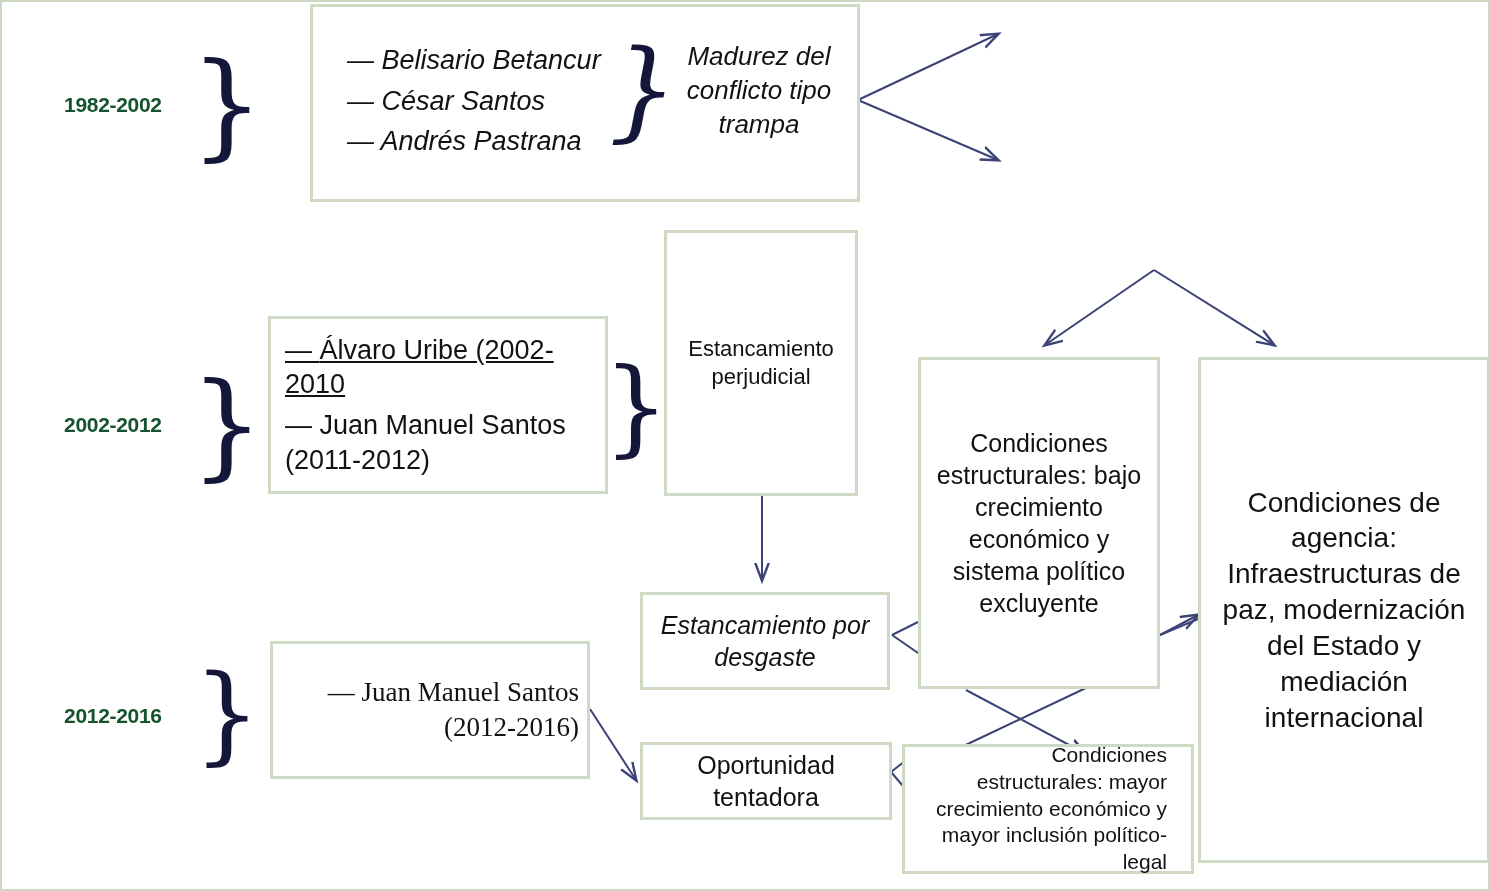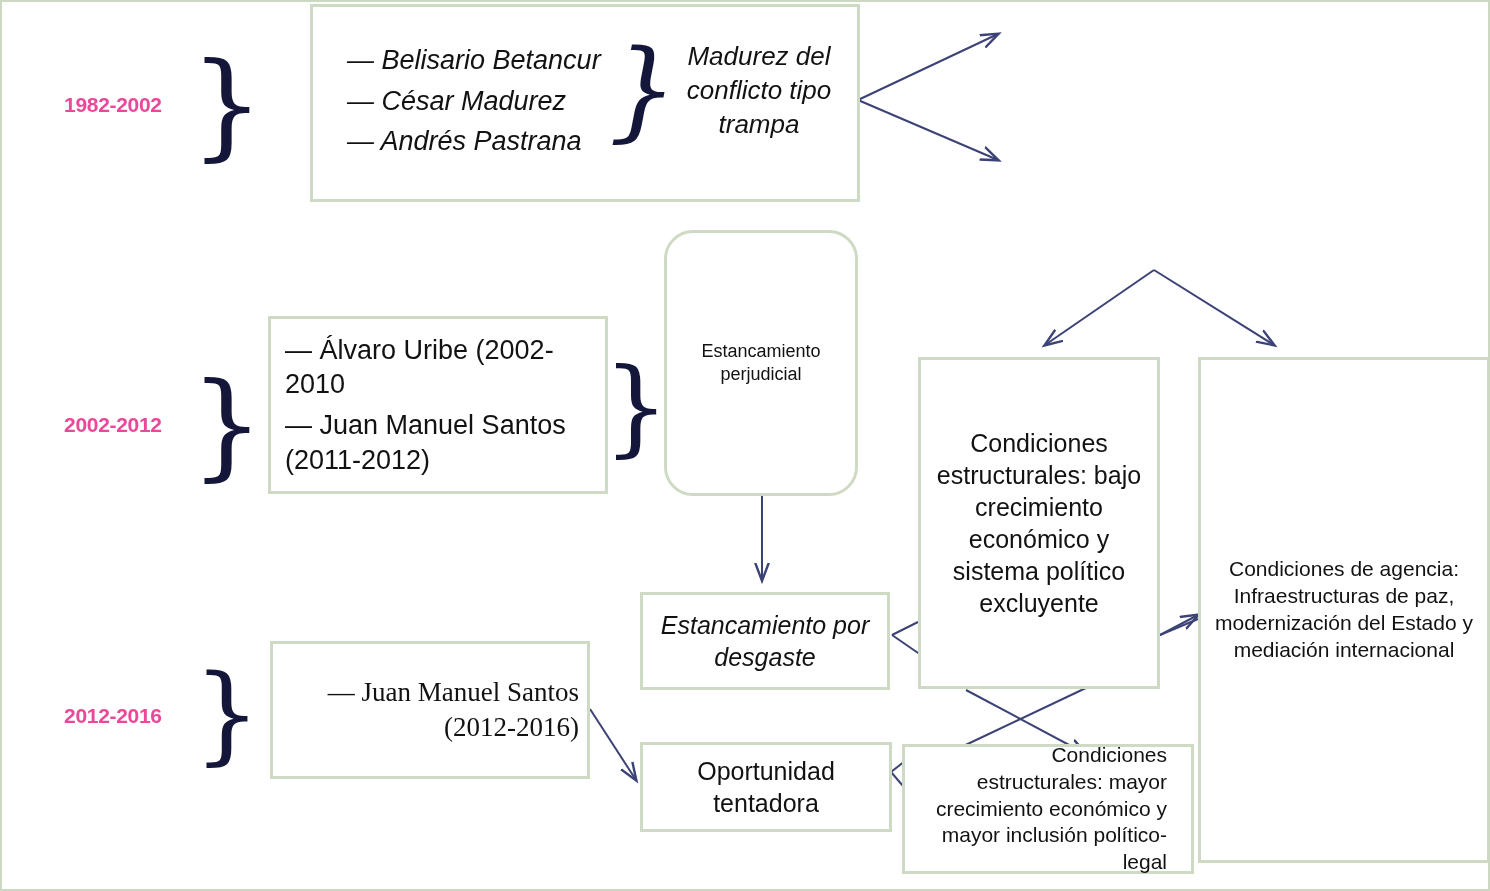--- a/index.html
+++ b/index.html
@@ -41,21 +41,21 @@
     justify-content:center;
     text-align:center;
     line-height:1.3;
     color:#121212;
   }
   .era-label{
     position:absolute;
     font-weight:bold;
     font-size:21px;
     letter-spacing:-0.3px;
-    color:#ec4899;
+    color:#14532d;
     white-space:nowrap;
   }
   .brace{
     position:absolute;
     color:#14163a;
     font-weight:300;
     line-height:1;
     display:flex;
     align-items:center;
     justify-content:center;
@@ -69,28 +69,28 @@
     box-sizing:border-box;
   }
   .list .row{
     white-space:nowrap;
     margin:6px 0;
   }
   .dash{letter-spacing:0;}
   .c-names{font-size:27px;}
   .c-madurez{font-size:26px;}
   .c-outcome{font-size:26px;}
-  .c-estanc{font-size:18px;border-radius:29px;}
+  .c-estanc{font-size:22px;}
   .c-uribe{font-size:27px;}
   .c-santos{font-size:27px;}
   .c-desgaste{font-size:25px;}
   .c-oportunidad{font-size:25px;}
   .c-struct{font-size:25px;}
   .c-struct2{font-size:21px;}
-  .c-agencia{font-size:21px;}
+  .c-agencia{font-size:28px;}
 </style>
 </head>
 <body>
 
 <div id="stage">
 
   <svg class="layer" viewBox="0 0 1490 891">
     <defs>
       <marker id="ah" markerWidth="11" markerHeight="11" refX="8.6" refY="4" orient="auto" markerUnits="strokeWidth">
         <path d="M0,0.6 L9,4 L0,7.4" fill="none" stroke="#3b4276" stroke-width="1.2"></path>
@@ -153,38 +153,38 @@
 
   <div class="box" style="left:308px;top:2px;width:550px;height:198px;font-style:italic;">
     <div style="position:relative;width:100%;height:100%;">
       <div class="list c-names" style="position:absolute;left:24px;top:30px;">
         <div class="row">
           <span class="dash">—</span>
           <span>Belisario Betancur</span>
         </div>
         <div class="row">
           <span class="dash">—</span>
-          <span>César Madurez</span>
+          <span>César Santos</span>
         </div>
         <div class="row">
           <span class="dash">—</span>
           <span>Andrés Pastrana</span>
         </div>
       </div>
       <div class="brace" style="left:314px;top:32px;width:32px;height:102px;font-size:108px;">}</div>
       <div class="plain c-madurez" style="left:350px;top:36px;width:192px;height:96px;">
         <span>Madurez del conflicto tipo trampa</span>
       </div>
     </div>
   </div>
 
 
   <div class="box" style="left:266px;top:314px;width:340px;height:178px;">
     <div class="list c-uribe" style="padding:0 14px;">
-      <div class="row" style="white-space:normal;">
+      <div class="row" style="white-space:normal;text-decoration:underline;">
         <span class="dash">—</span>
         <span>Álvaro Uribe (2002-2010</span>
       </div>
       <div class="row" style="white-space:normal;">
         <span class="dash">—</span>
         <span>Juan Manuel Santos (2011-2012)</span>
       </div>
     </div>
   </div>
   <div class="brace" style="left:618px;top:355px;width:32px;height:100px;font-size:104px;">}</div>
@@ -199,21 +199,21 @@
         <span class="dash">—</span>
         <span>Juan Manuel Santos (2012-2016)</span>
       </div>
     </div>
   </div>
 
   <div class="box c-desgaste" style="left:638px;top:590px;width:250px;height:98px;">
     <span style="padding:0 10px;font-style:italic;">Estancamiento por desgaste</span>
   </div>
 
-  <div class="box c-oportunidad" style="left:638px;top:740px;width:252px;height:90px;">
+  <div class="box c-oportunidad" style="left:638px;top:740px;width:252px;height:78px;">
     <span style="padding:0 10px;">Oportunidad tentadora</span>
   </div>
 
   <div class="box c-struct" style="left:916px;top:355px;width:242px;height:332px;">
     <span style="padding:0 12px;">Condiciones estructurales: bajo crecimiento económico y sistema político excluyente</span>
   </div>
 
   <div class="box c-agencia" style="left:1196px;top:355px;width:292px;height:506px;">
     <span style="padding:0 14px;">Condiciones de agencia: Infraestructuras de paz, modernización del Estado y mediación internacional</span>
   </div>

